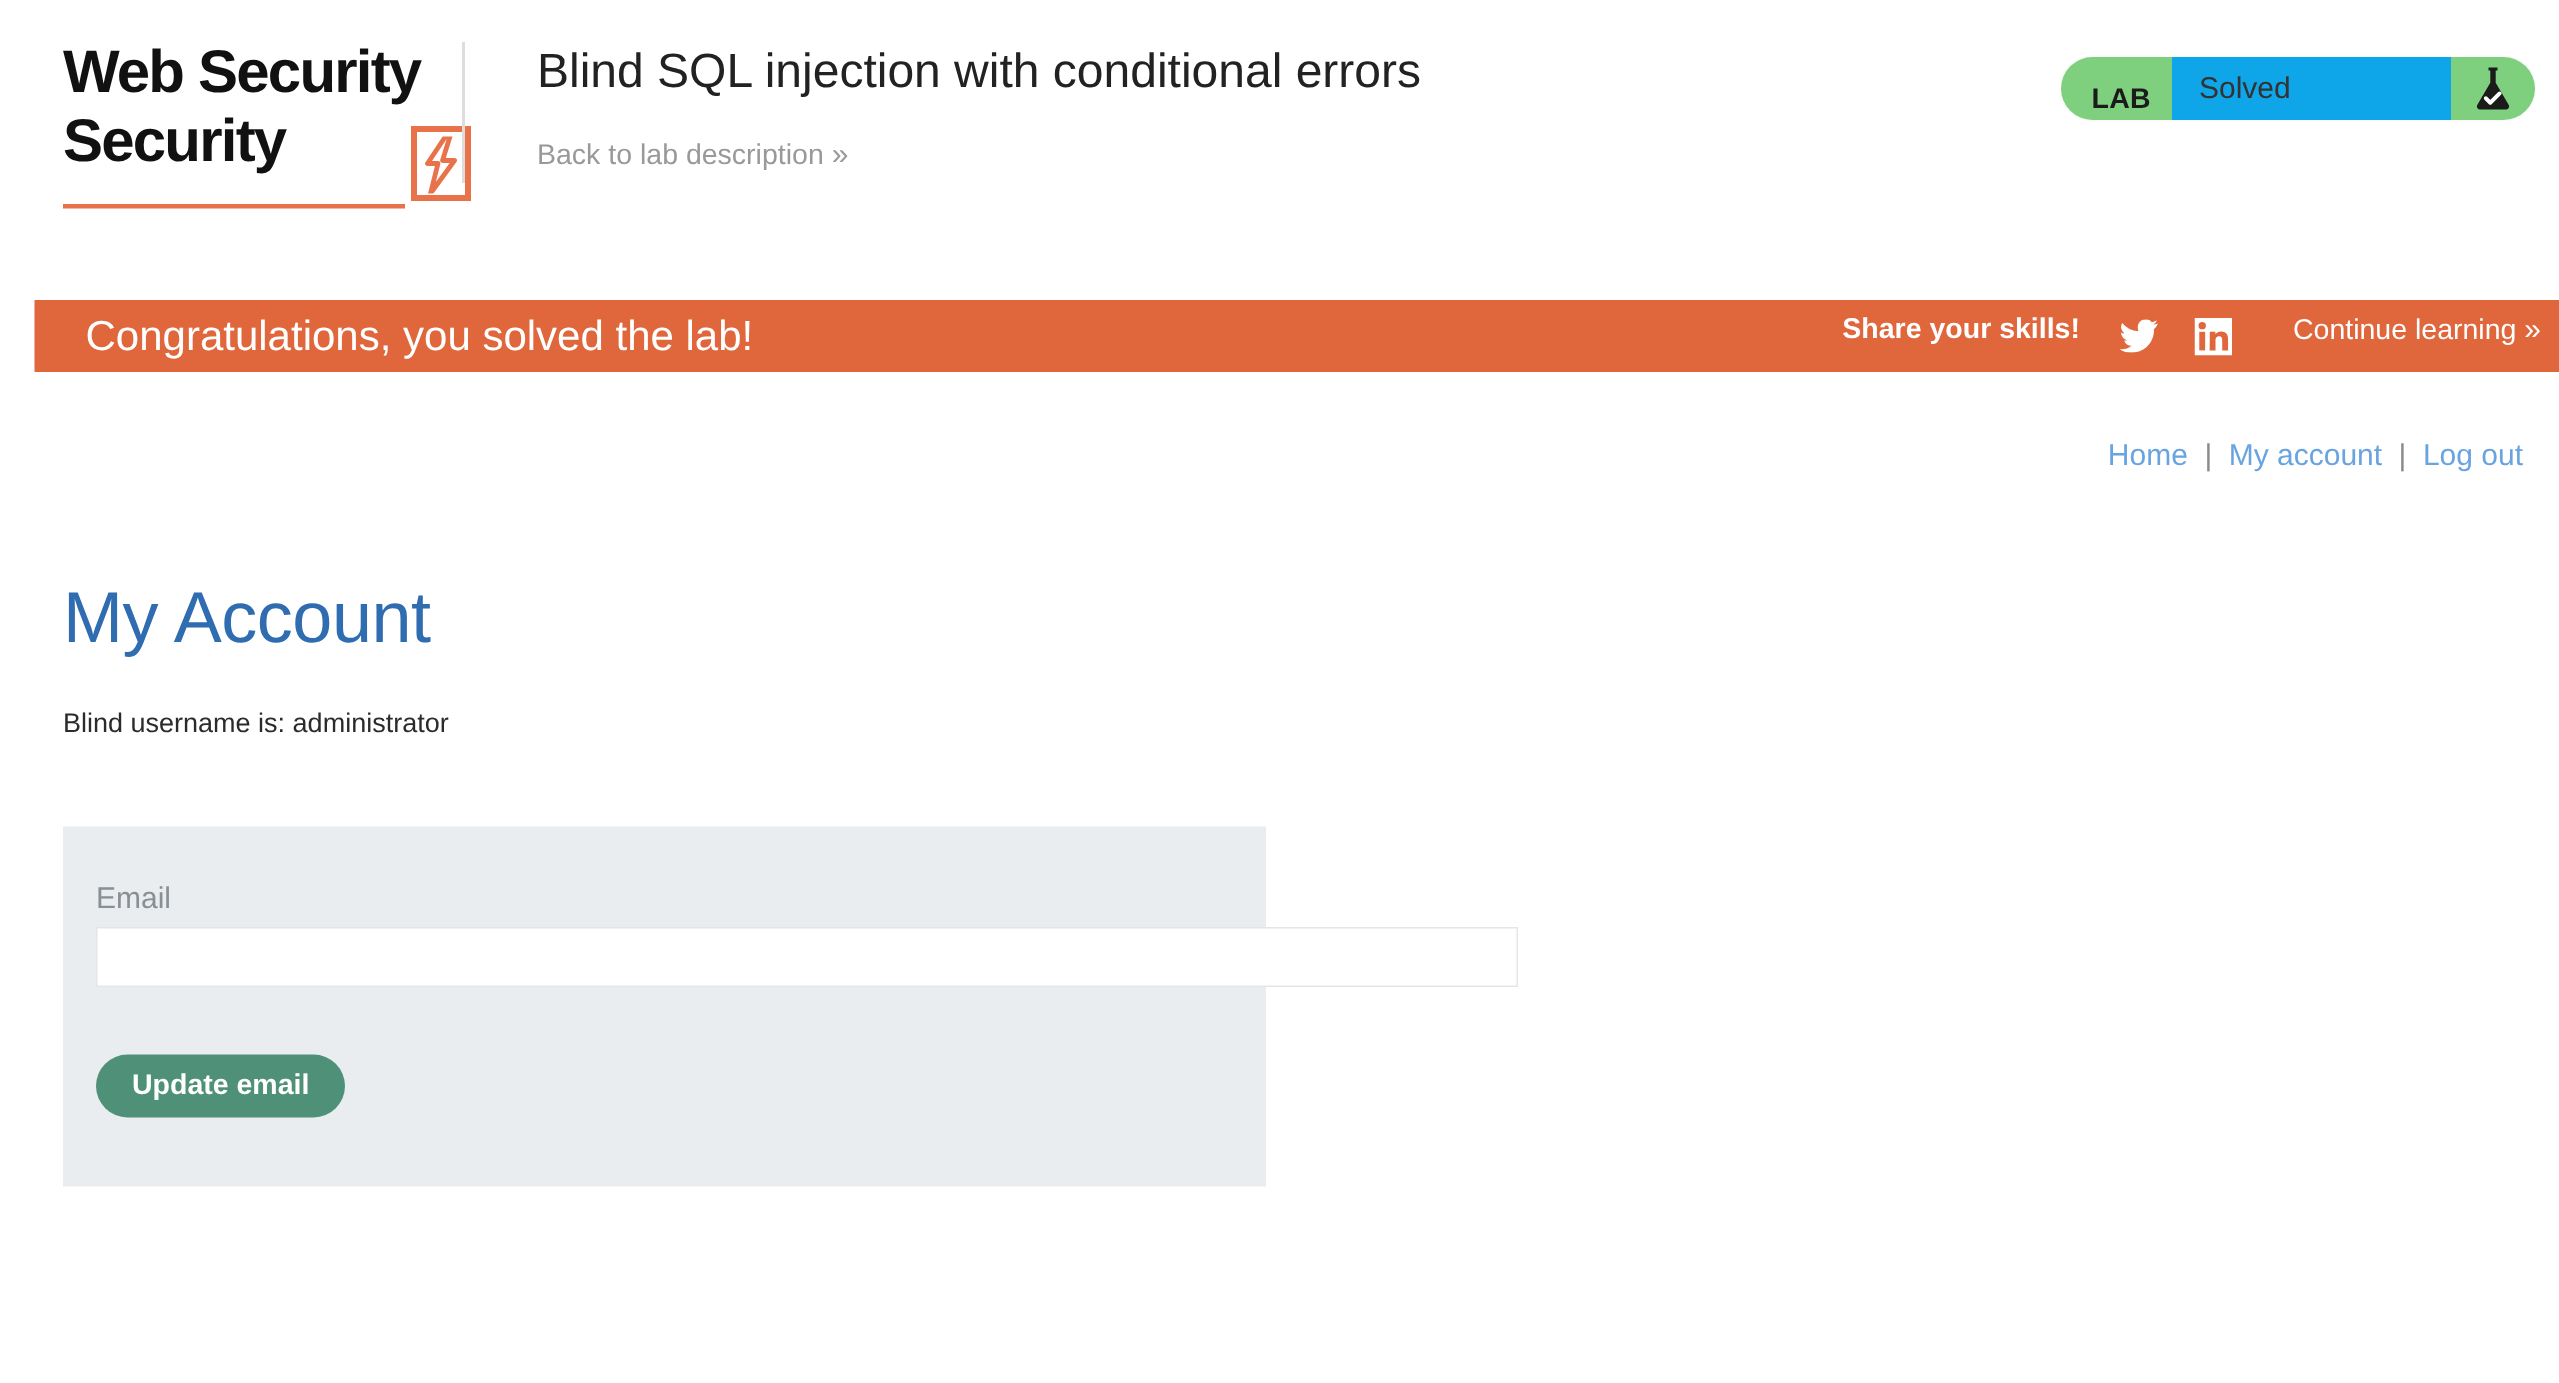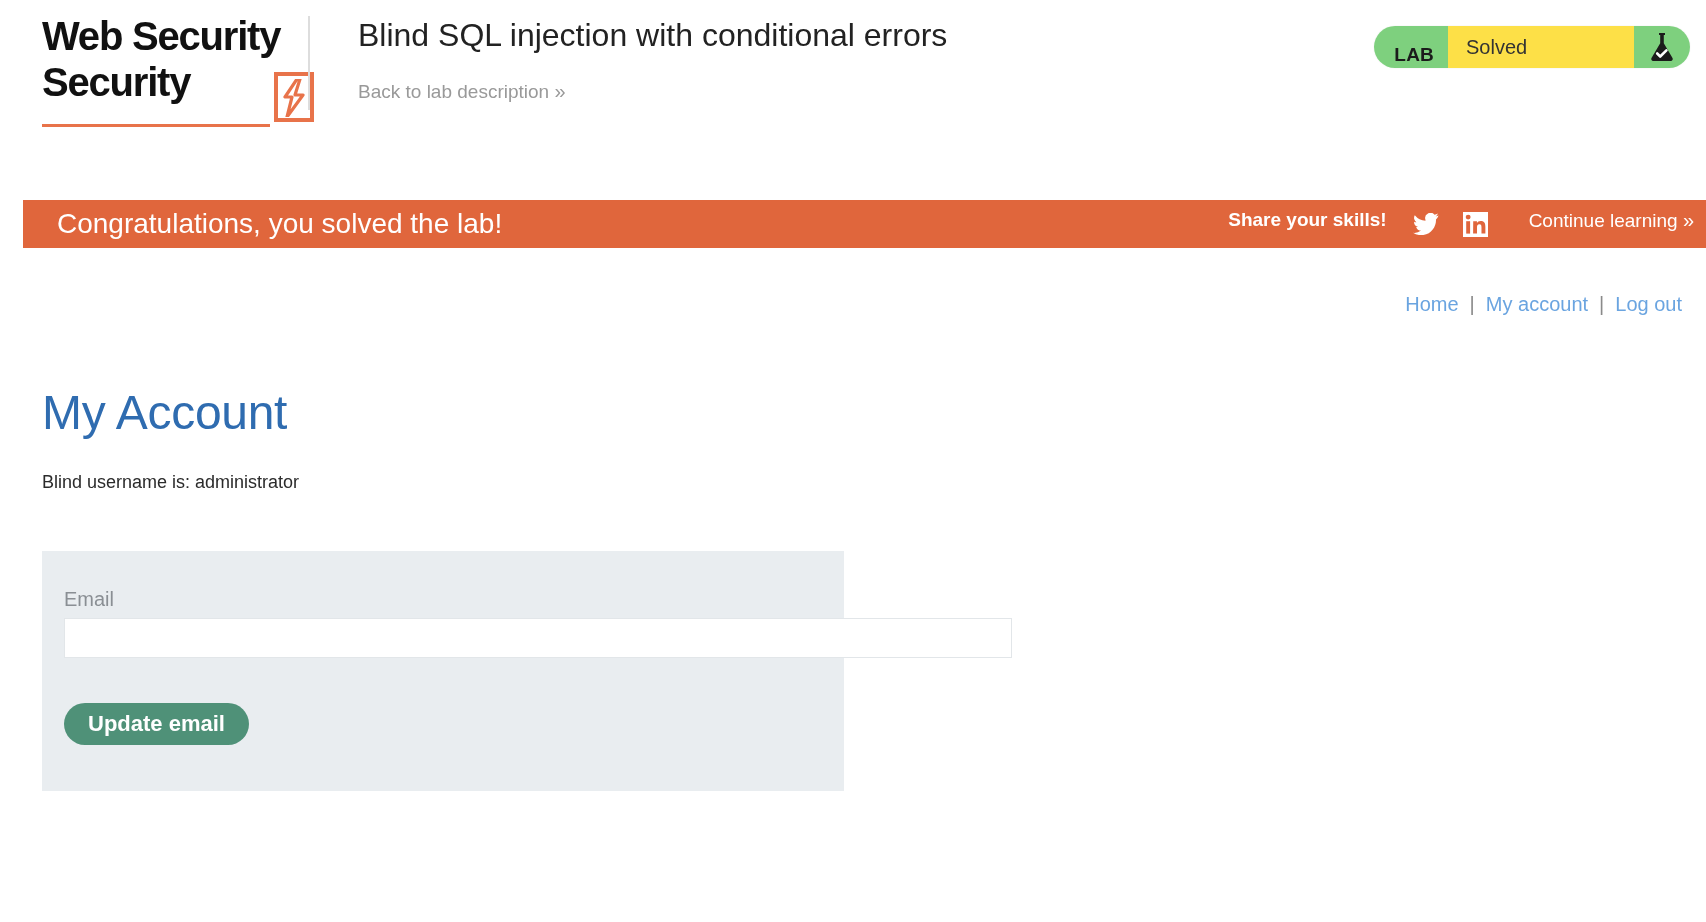--- a/index.html
+++ b/index.html
@@ -7,21 +7,21 @@
     margin: 0; padding: 0;
     width: 1706px; height: 922px;
     background: #ffffff;
     font-family: "Liberation Sans", sans-serif;
     -webkit-font-smoothing: antialiased;
   }
   .page { position: relative; width: 1706px; height: 922px; overflow: hidden; background:#fff; }
 
   
   .academy-header {
-    position: absolute; left: 0; top: 0; width: 1706px; height: 140px;
+    position: absolute; left: 0; top: 12px; width: 1706px; height: 140px;
   }
   .logo-block {
     position: absolute; left: 42px; top: 16px;
     width: 255px; height: 105px;
   }
   .logo-line1, .logo-line2 {
     font-family: "Liberation Sans", sans-serif;
     font-weight: bold;
     color: #111111;
     letter-spacing: -1.2px;
@@ -61,21 +61,21 @@
     height: 42px; display: flex; align-items: stretch;
     background: #7ed07e; border-radius: 21px; overflow: hidden;
     box-shadow: 0 0 0 1px rgba(0,0,0,0.02);
   }
   .lab-status .lab-tag {
     display:flex; align-items:center; justify-content:center;
     padding: 16px 14px 0 20px;
     font-size: 19px; font-weight: bold; color: #1b1b1b; letter-spacing: 0.2px;
   }
   .lab-status .lab-state {
-    background: #fde047; display:flex; align-items:center;
+    background: #0ea5e9; display:flex; align-items:center;
     padding: 0 18px; min-width: 186px;
     font-size: 20px; color: #333333;
   }
   .lab-status .lab-flask {
     display:flex; align-items:center; justify-content:center;
     width: 56px;
   }
 
   
   .congrats-banner {
@@ -136,21 +136,21 @@
     background: #ffffff; border: 1px solid #e2e6e9;
     font-size: 17px; color: #222; padding: 0 8px;
     outline: none;
   }
   .update-btn {
     position: absolute; left: 22px; top: 152px;
     height: 42px; padding: 0 24px;
     background: #4f9178; color: #ffffff;
     border: none; border-radius: 21px;
     font-family: "Liberation Sans", sans-serif;
-    font-size: 22px; font-weight: bold;
+    font-size: 19px; font-weight: bold;
     cursor: pointer;
   }
 </style>
 </head>
 <body>
 
 <div class="page">
 
   <div class="academy-header">
 

